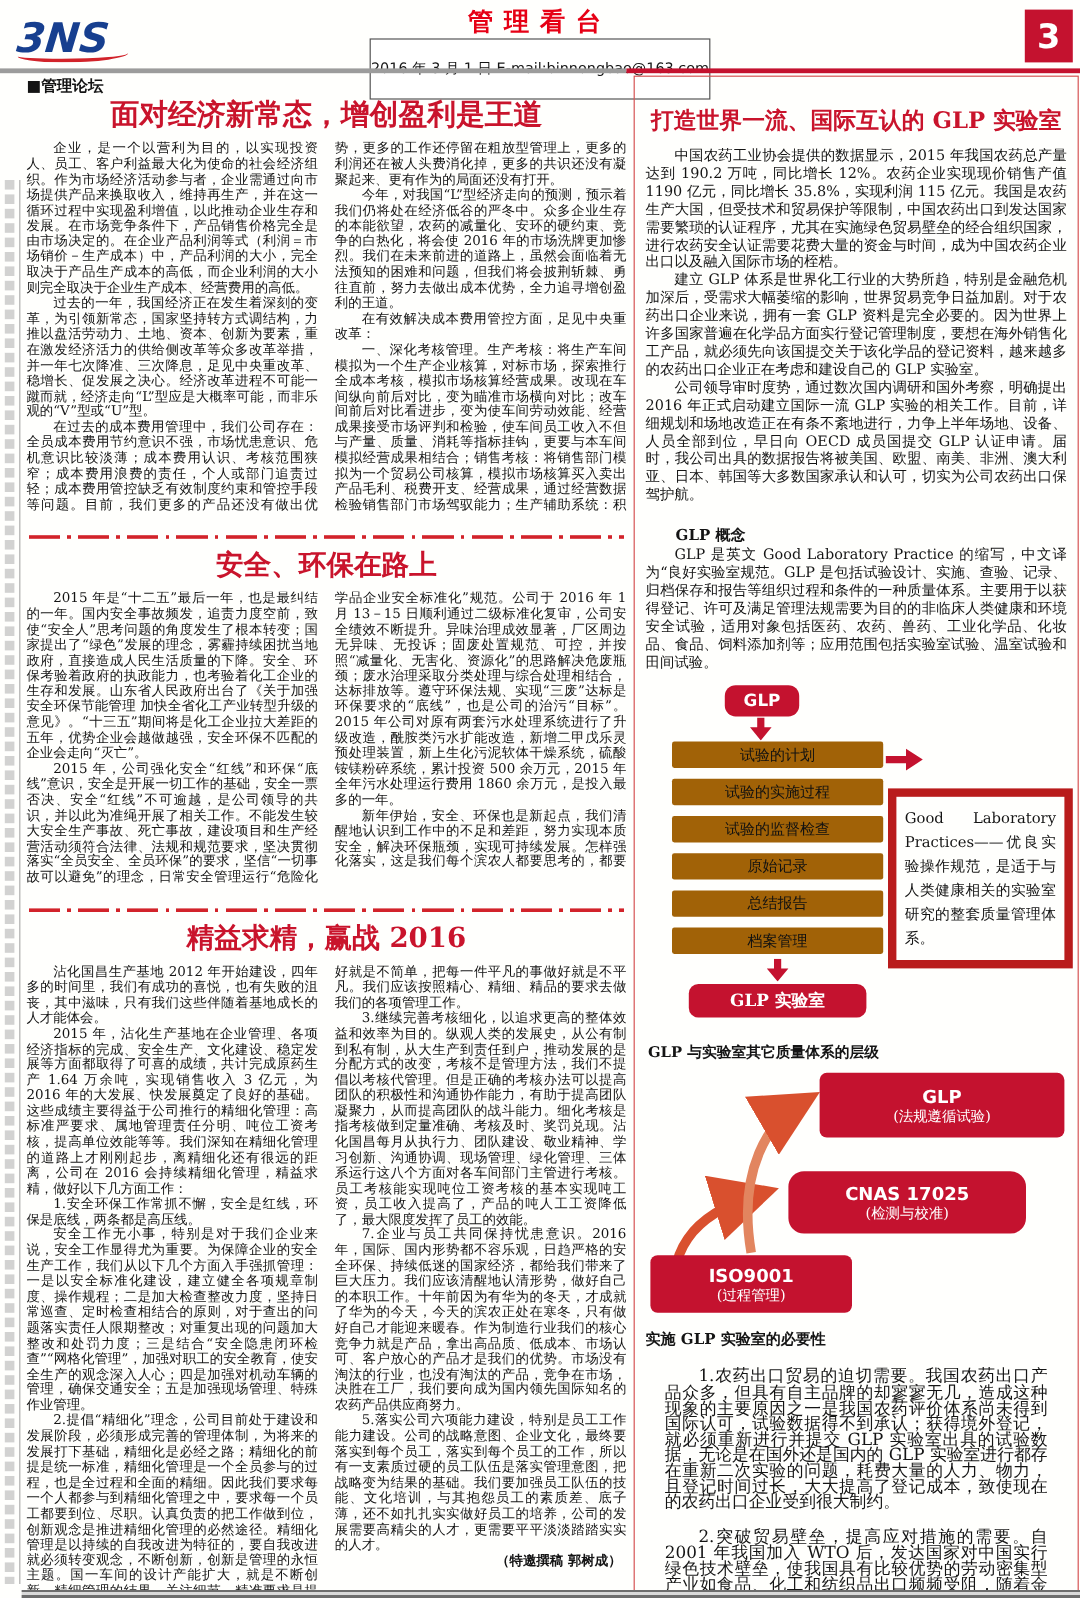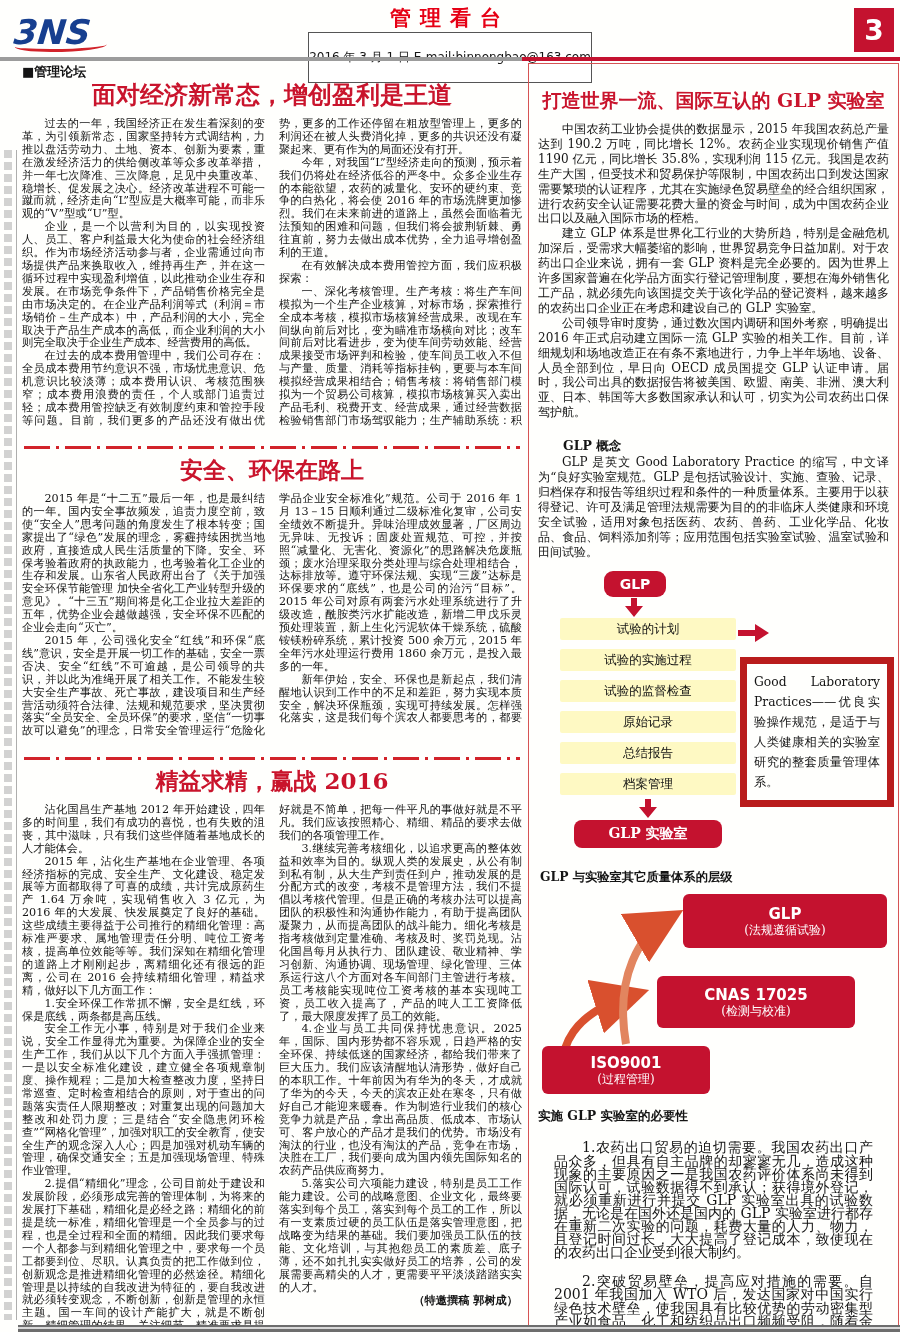--- a/index.html
+++ b/index.html
@@ -46,40 +46,40 @@
   .glp-title{color:#c9142c;font-weight:bold;font-size:19px;text-align:center;
       white-space:nowrap;margin:4px 0 8px 0;}
   .rp{font-size:12px;line-height:14.9px;text-align:justify;text-indent:2em;margin:0;}
   .concept-h{font-weight:bold;font-size:12.5px;text-indent:2em;margin-top:18px;}
   
   .flow{position:relative;height:288px;margin-top:12px;}
   .pill{position:absolute;left:66px;top:0;width:62px;height:26px;background:#c4122f;
         border-radius:9px;color:#fff;font-weight:bold;font-size:14px;display:flex;
         align-items:center;justify-content:center;font-family:"DejaVu Sans",sans-serif;}
   .steps{position:absolute;left:22px;top:47px;width:176px;}
-  .step{height:22px;margin-bottom:9px;background:#fef9c3;color:#111;font-size:12.5px;
+  .step{height:22px;margin-bottom:9px;background:#a16207;color:#111;font-size:12.5px;
         display:flex;align-items:center;justify-content:center;border-radius:2px;}
   .dArrow{position:absolute;width:20px;height:19px;}
   .dA1{left:86px;top:27px;} .dA2{left:100px;top:228px;}
   .rArrow{position:absolute;left:200px;top:52px;}
   .flow-note{position:absolute;left:202px;top:86px;width:126px;border:7px solid #b91c1c;
         padding:8px 7px;font-size:12.3px;line-height:20px;text-align:justify;}
   .endbox{position:absolute;left:36px;top:249px;width:148px;height:28px;background:#c4122f;
         border-radius:8px;color:#fff;font-weight:bold;font-size:14px;display:flex;
         align-items:center;justify-content:center;}
   .caption{font-weight:bold;font-size:12.3px;margin:10px 0 8px 2px;}
   
   .hier{position:relative;height:205px;}
   .h-arrows{position:absolute;left:0;top:0;z-index:0;}
   .hbox{position:absolute;background:#c4122f;border-radius:6px;color:#fff;text-align:center;
         display:flex;flex-direction:column;align-items:center;justify-content:center;z-index:1;}
   .hbox .l1{font-weight:bold;font-size:15px;line-height:18px;font-family:"DejaVu Sans",sans-serif;}
   .hbox .l2{font-size:12px;line-height:15px;}
   .h-glp{right:2px;top:0;width:204px;height:54px;}
-  .h-cnas{right:34px;top:82px;width:198px;height:52px;}
+  .h-cnas{right:34px;top:82px;width:198px;height:52px;border-radius:13px;}
   .h-iso{left:4px;top:152px;width:168px;height:48px;}
   .nec-h{font-weight:bold;font-size:12.5px;margin:9px 0 3px 0;}
   .np{font-size:14px;line-height:13.1px;text-align:justify;text-indent:2em;margin:16px;}
   .r-byline{text-align:right;font-weight:bold;font-size:11.3px;padding-right:2px;}
   
   .bottom-bar{position:absolute;left:18px;right:0;bottom:0;height:7px;
       background:linear-gradient(180deg,#6d6d6d 0 2px,#d9d9d9 2px 4px,#6d6d6d 4px 7px);}
 </style>
 </head>
 <body>
@@ -96,25 +96,25 @@
   <div class="rule-gray"></div>
   <div class="rule-red"></div>
 
   <div class="edge"></div>
 
   <div class="left-area">
     <div class="section-label">■管理论坛</div>
 
     <h1 class="a-title t1">面对经济新常态，增创盈利是王道</h1>
     <div class="cols a1">
+      <p>企业，是一个以营利为目的，以实现投资人、员工、客户利益最大化为使命的社会经济组织。作为市场经济活动参与者，企业需通过向市场提供产品来换取收入，维持再生产，并在这一循环过程中实现盈利增值，以此推动企业生存和发展。在市场竞争条件下，产品销售价格完全是由市场决定的。在企业产品利润等式（利润＝市场销价－生产成本）中，产品利润的大小，完全取决于产品生产成本的高低，而企业利润的大小则完全取决于企业生产成本、经营费用的高低。</p>
       <p>过去的一年，我国经济正在发生着深刻的变革，为引领新常态，国家坚持转方式调结构，力推以盘活劳动力、土地、资本、创新为要素，重在激发经济活力的供给侧改革等众多改革举措，并一年七次降准、三次降息，足见中央重改革、稳增长、促发展之决心。经济改革进程不可能一蹴而就，经济走向“L”型应是大概率可能，而非乐观的“V”型或“U”型。</p>
-      <p>企业，是一个以营利为目的，以实现投资人、员工、客户利益最大化为使命的社会经济组织。作为市场经济活动参与者，企业需通过向市场提供产品来换取收入，维持再生产，并在这一循环过程中实现盈利增值，以此推动企业生存和发展。在市场竞争条件下，产品销售价格完全是由市场决定的。在企业产品利润等式（利润＝市场销价－生产成本）中，产品利润的大小，完全取决于产品生产成本的高低，而企业利润的大小则完全取决于企业生产成本、经营费用的高低。</p>
       <p>在过去的成本费用管理中，我们公司存在：全员成本费用节约意识不强，市场忧患意识、危机意识比较淡薄；成本费用认识、考核范围狭窄；成本费用浪费的责任，个人或部门追责过轻；成本费用管控缺乏有效制度约束和管控手段等问题。目前，我们更多的产品还没有做出优势，更多的工作还停留在粗放型管理上，更多的利润还在被人头费消化掉，更多的共识还没有凝聚起来、更有作为的局面还没有打开。</p>
       <p>今年，对我国“L”型经济走向的预测，预示着我们仍将处在经济低谷的严冬中。众多企业生存的本能欲望，农药的减量化、安环的硬约束、竞争的白热化，将会使 2016 年的市场洗牌更加惨烈。我们在未来前进的道路上，虽然会面临着无法预知的困难和问题，但我们将会披荆斩棘、勇往直前，努力去做出成本优势，全力追寻增创盈利的王道。</p>
-      <p>在有效解决成本费用管控方面，我们应积极探索：</p>
+      <p>在有效解决成本费用管控方面，足见中央重改革：</p>
       <p>一、深化考核管理。生产考核：将生产车间模拟为一个生产企业核算，对标市场，探索推行全成本考核，模拟市场核算经营成果。改现在车间纵向前后对比，变为瞄准市场横向对比；改车间前后对比看进步，变为使车间劳动效能、经营成果接受市场评判和检验，使车间员工收入不但与产量、质量、消耗等指标挂钩，更要与本车间模拟经营成果相结合；销售考核：将销售部门模拟为一个贸易公司核算，模拟市场核算买入卖出产品毛利、税费开支、经营成果，通过经营数据检验销售部门市场驾驭能力；生产辅助系统：积极探索精兵简政、走服务外包的路子；管服系统：尝试探索工作任务固化、部门费用总额管控的办法。</p>
 
     </div>
     <div class="divider"></div>
 
     <h1 class="a-title t2">安全、环保在路上</h1>
     <div class="cols a2">
       <p>2015 年是“十二五”最后一年，也是最纠结的一年。国内安全事故频发，追责力度空前，致使“安全人”思考问题的角度发生了根本转变；国家提出了“绿色”发展的理念，雾霾持续困扰当地政府，直接造成人民生活质量的下降。安全、环保考验着政府的执政能力，也考验着化工企业的生存和发展。山东省人民政府出台了《关于加强安全环保节能管理 加快全省化工产业转型升级的意见》。“十三五”期间将是化工企业拉大差距的五年，优势企业会越做越强，安全环保不匹配的企业会走向“灭亡”。</p>
       <p>2015 年，公司强化安全“红线”和环保“底线”意识，安全是开展一切工作的基础，安全一票否决、安全“红线”不可逾越，是公司领导的共识，并以此为准绳开展了相关工作。不能发生较大安全生产事故、死亡事故，建设项目和生产经营活动须符合法律、法规和规范要求，坚决贯彻落实“全员安全、全员环保”的要求，坚信“一切事故可以避免”的理念，日常安全管理运行“危险化学品企业安全标准化”规范。公司于 2016 年 1 月 13－15 日顺利通过二级标准化复审，公司安全绩效不断提升。异味治理成效显著，厂区周边无异味、无投诉；固废处置规范、可控，并按照“减量化、无害化、资源化”的思路解决危废瓶颈；废水治理采取分类处理与综合处理相结合，达标排放等。遵守环保法规、实现“三废”达标是环保要求的“底线”，也是公司的治污“目标”。2015 年公司对原有两套污水处理系统进行了升级改造，酰胺类污水扩能改造，新增二甲戊乐灵预处理装置，新上生化污泥软体干燥系统，硫酸铵镁粉碎系统，累计投资 500 余万元，2015 年全年污水处理运行费用 1860 余万元，是投入最多的一年。</p>
       <p>新年伊始，安全、环保也是新起点，我们清醒地认识到工作中的不足和差距，努力实现本质安全，解决环保瓶颈，实现可持续发展。怎样强化落实，这是我们每个滨农人都要思考的，都要即刻付诸行动的，这就是使命。让我们在 2016 不辱使命！</p>
@@ -123,21 +123,21 @@
     <div class="divider"></div>
 
     <h1 class="a-title t3">精益求精，赢战 2016</h1>
     <div class="cols a3">
       <p>沾化国昌生产基地 2012 年开始建设，四年多的时间里，我们有成功的喜悦，也有失败的沮丧，其中滋味，只有我们这些伴随着基地成长的人才能体会。</p>
       <p>2015 年，沾化生产基地在企业管理、各项经济指标的完成、安全生产、文化建设、稳定发展等方面都取得了可喜的成绩，共计完成原药生产 1.64 万余吨，实现销售收入 3 亿元，为 2016 年的大发展、快发展奠定了良好的基础。这些成绩主要得益于公司推行的精细化管理：高标准严要求、属地管理责任分明、吨位工资考核，提高单位效能等等。我们深知在精细化管理的道路上才刚刚起步，离精细化还有很远的距离，公司在 2016 会持续精细化管理，精益求精，做好以下几方面工作：</p>
       <p>1.安全环保工作常抓不懈，安全是红线，环保是底线，两条都是高压线。</p>
       <p>安全工作无小事，特别是对于我们企业来说，安全工作显得尤为重要。为保障企业的安全生产工作，我们从以下几个方面入手强抓管理：一是以安全标准化建设，建立健全各项规章制度、操作规程；二是加大检查整改力度，坚持日常巡查、定时检查相结合的原则，对于查出的问题落实责任人限期整改；对重复出现的问题加大整改和处罚力度；三是结合“安全隐患闭环检查”“网格化管理”，加强对职工的安全教育，使安全生产的观念深入人心；四是加强对机动车辆的管理，确保交通安全；五是加强现场管理、特殊作业管理。</p>
       <p>2.提倡“精细化”理念，公司目前处于建设和发展阶段，必须形成完善的管理体制，为将来的发展打下基础，精细化是必经之路；精细化的前提是统一标准，精细化管理是一个全员参与的过程，也是全过程和全面的精细。因此我们要求每一个人都参与到精细化管理之中，要求每一个员工都要到位、尽职。认真负责的把工作做到位，创新观念是推进精细化管理的必然途径。精细化管理是以持续的自我改进为特征的，要自我改进就必须转变观念，不断创新，创新是管理的永恒主题。国一车间的设计产能扩大，就是不断创新、精细管理的结果。关注细节，精准要求是提高效益的必然措施和选择。把每一件简单的事做好就是不简单，把每一件平凡的事做好就是不平凡。我们应该按照精心、精细、精品的要求去做我们的各项管理工作。</p>
       <p>3.继续完善考核细化，以追求更高的整体效益和效率为目的。纵观人类的发展史，从公有制到私有制，从大生产到责任到户，推动发展的是分配方式的改变，考核不是管理方法，我们不提倡以考核代管理。但是正确的考核办法可以提高团队的积极性和沟通协作能力，有助于提高团队凝聚力，从而提高团队的战斗能力。细化考核是指考核做到定量准确、考核及时、奖罚兑现。沾化国昌每月从执行力、团队建设、敬业精神、学习创新、沟通协调、现场管理、绿化管理、三体系运行这八个方面对各车间部门主管进行考核。员工考核能实现吨位工资考核的基本实现吨工资，员工收入提高了，产品的吨人工工资降低了，最大限度发挥了员工的效能。</p>
-      <p>4.企业与员工共同保持忧患意识。2025 年，国际、国内形势都不容乐观，日趋严格的安全环保、持续低迷的国家经济，都给我们带来了巨大压力。我们应该清醒地认清形势，做好自己的本职工作。十年前因为有华为的冬天，才成就了华为的今天，今天的滨农正处在寒冬，只有做好自己才能迎来暖春。作为制造行业我们的核心竞争力就是产品，拿出高品质、低成本、市场认可、客户放心的产品才是我们的优势。市场没有淘汰的行业，也没有淘汰的产品，竞争在市场，决胜在工厂，我们要向成为国内领先国际知名的农药产品供应商努力。</p>
+      <p>7.企业与员工共同保持忧患意识。2016 年，国际、国内形势都不容乐观，日趋严格的安全环保、持续低迷的国家经济，都给我们带来了巨大压力。我们应该清醒地认清形势，做好自己的本职工作。十年前因为有华为的冬天，才成就了华为的今天，今天的滨农正处在寒冬，只有做好自己才能迎来暖春。作为制造行业我们的核心竞争力就是产品，拿出高品质、低成本、市场认可、客户放心的产品才是我们的优势。市场没有淘汰的行业，也没有淘汰的产品，竞争在市场，决胜在工厂，我们要向成为国内领先国际知名的农药产品供应商努力。</p>
       <p>5.落实公司六项能力建设，特别是员工工作能力建设。公司的战略意图、企业文化，最终要落实到每个员工，落实到每个员工的工作，所以有一支素质过硬的员工队伍是落实管理意图，把战略变为结果的基础。我们要加强员工队伍的技能、文化培训，与其抱怨员工的素质差、底子薄，还不如扎扎实实做好员工的培养，公司的发展需要高精尖的人才，更需要平平淡淡踏踏实实的人才。</p>
       <div class="byline">（特邀撰稿 郭树成）</div>
     </div>
   </div>
 
   <div class="right-area">
     <h1 class="glp-title">打造世界一流、国际互认的 GLP 实验室</h1>
     <p class="rp">中国农药工业协会提供的数据显示，2015 年我国农药总产量达到 190.2 万吨，同比增长 12%。农药企业实现现价销售产值 1190 亿元，同比增长 35.8%，实现利润 115 亿元。我国是农药生产大国，但受技术和贸易保护等限制，中国农药出口到发达国家需要繁琐的认证程序，尤其在实施绿色贸易壁垒的经合组织国家，进行农药安全认证需要花费大量的资金与时间，成为中国农药企业出口以及融入国际市场的桎梏。</p>
     <p class="rp">建立 GLP 体系是世界化工行业的大势所趋，特别是金融危机加深后，受需求大幅萎缩的影响，世界贸易竞争日益加剧。对于农药出口企业来说，拥有一套 GLP 资料是完全必要的。因为世界上许多国家普遍在化学品方面实行登记管理制度，要想在海外销售化工产品，就必须先向该国提交关于该化学品的登记资料，越来越多的农药出口企业正在考虑和建设自己的 GLP 实验室。</p>
     <p class="rp">公司领导审时度势，通过数次国内调研和国外考察，明确提出 2016 年正式启动建立国际一流 GLP 实验的相关工作。目前，详细规划和场地改造正在有条不紊地进行，力争上半年场地、设备、人员全部到位，早日向 OECD 成员国提交 GLP 认证申请。届时，我公司出具的数据报告将被美国、欧盟、南美、非洲、澳大利亚、日本、韩国等大多数国家承认和认可，切实为公司农药出口保驾护航。</p>

